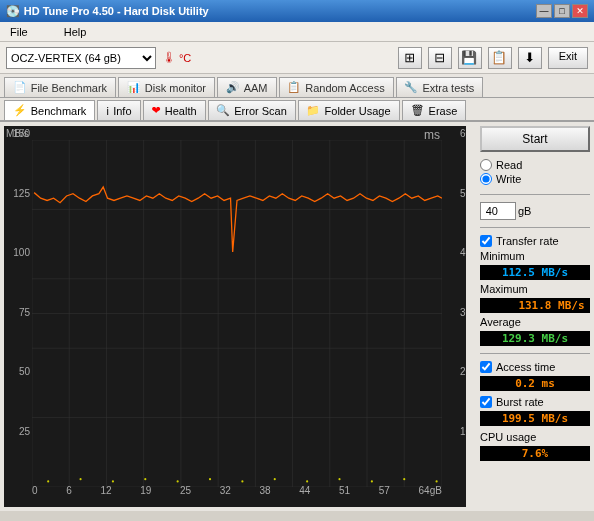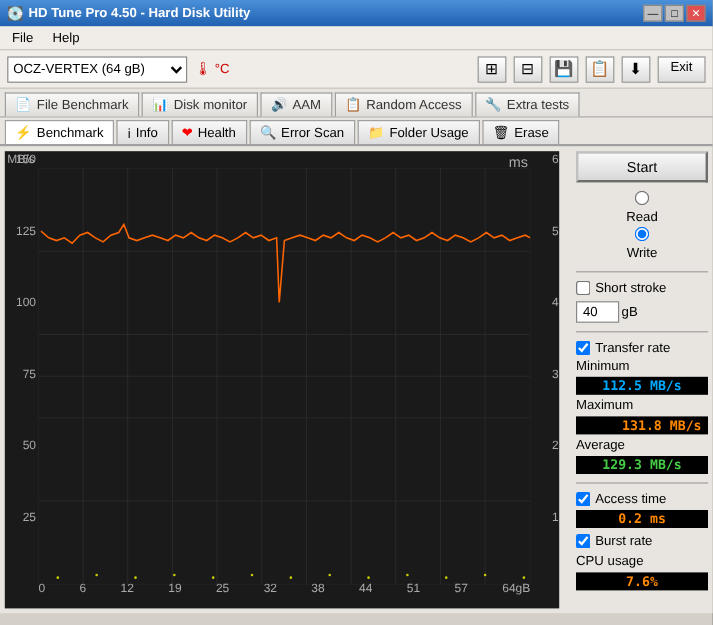--- a/index.html
+++ b/index.html
@@ -50,21 +50,21 @@
     .title-btn.close { background: #e05050; color: white; }
 
     
     .menu-bar {
       background: #f0ede8;
       border-bottom: 1px solid #c0bdb8;
       height: 20px;
       display: flex;
       align-items: center;
       padding: 0 4px;
-      gap: 4px;
+      gap: 24px;
     }
     .menu-item {
       padding: 1px 6px;
       font-size: 11px;
       cursor: pointer;
     }
 
     
     .toolbar {
       background: #f0ede8;
@@ -273,21 +273,20 @@
       display: flex;
       flex-direction: column;
       gap: 2px;
       padding: 2px 0;
     }
     .radio-row {
       display: flex;
       align-items: center;
       gap: 4px;
       font-size: 11px;
-      flex-direction: column;
     }
 
     .checkbox-row {
       display: flex;
       align-items: center;
       gap: 4px;
       font-size: 11px;
     }
 
     .spinbox-row {
@@ -513,24 +512,20 @@
         <label>Read</label>
       </div>
       <div class="radio-row">
         <input type="radio" name="rw" checked="" style="">
         <label>Write</label>
       </div>
     </div>
 
     <div class="divider"></div>
 
-    <div class="checkbox-row">
-      <input type="checkbox" style="">
-      <label>Short stroke</label>
-    </div>
 
     <div class="spinbox-row">
       <input class="spinbox" type="number" value="40" style="">
       <span class="spin-unit">gB</span>
     </div>
 
     <div class="divider"></div>
 
     <div class="stat-group">
       <div class="checkbox-row">
@@ -553,20 +548,21 @@
         <span>Access time</span>
       </div>
       <div class="stat-value" style="color:#ff8800;">0.2 ms</div>
     </div>
 
     <div class="stat-group">
       <div class="checkbox-row">
         <input type="checkbox" checked="" style="">
         <span>Burst rate</span>
       </div>
+      <div class="stat-value" style="color:#ff8800;">199.5 MB/s</div>
     </div>
 
     <div class="stat-group">
       <span>CPU usage</span>
       <div class="stat-value" style="color:#ff8800;">7.6%</div>
     </div>
 
   </div>
 </div>
 

